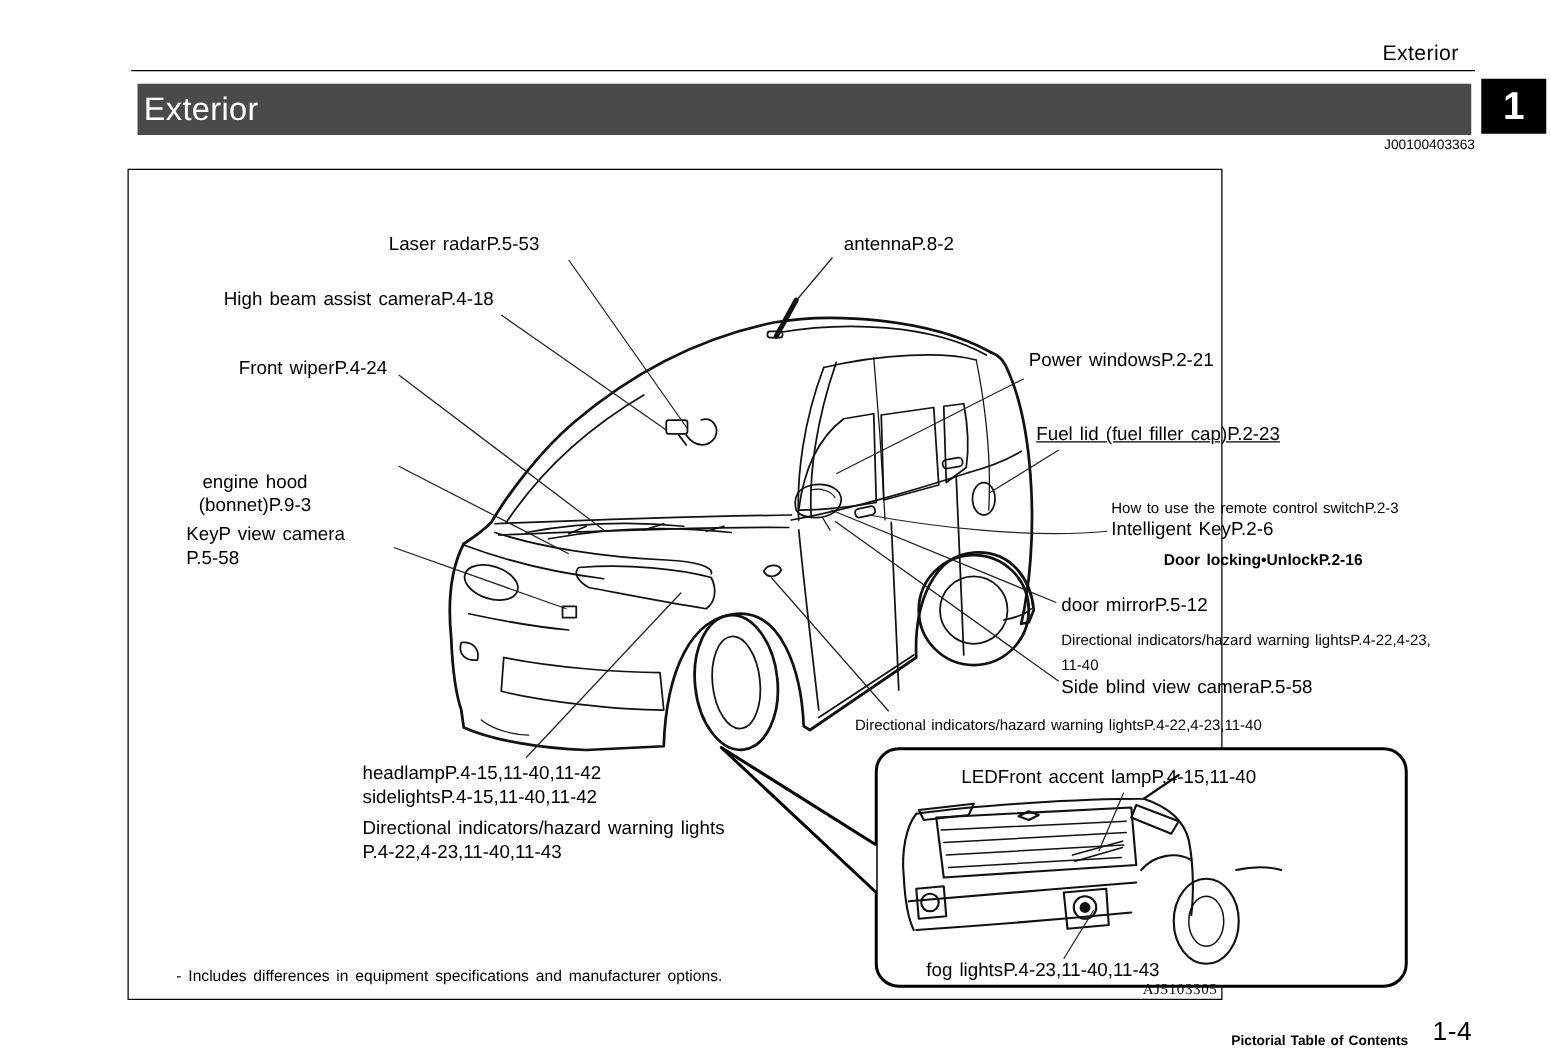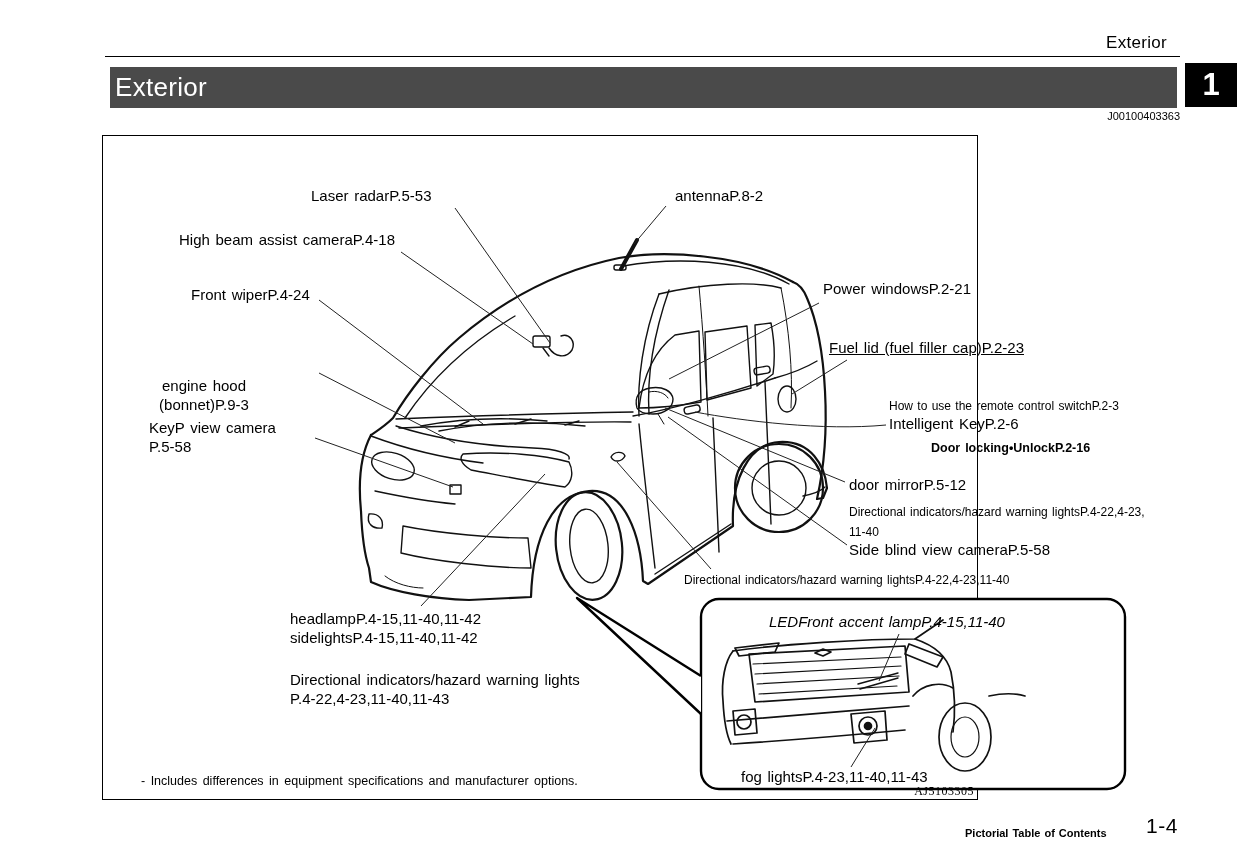--- a/index.html
+++ b/index.html
@@ -19,21 +19,21 @@
   .frame{position:absolute;left:102px;top:135px;width:876px;height:665px;
     border:1.5px solid #000;box-sizing:border-box;}
   .frame svg{position:absolute;left:0;top:0;}
   .lbl{position:absolute;font-size:15px;white-space:nowrap;word-spacing:1.5px;line-height:19px;}
   .lbl.sm{font-size:12px;word-spacing:1px;line-height:19px;}
   .lbl.semib{font-weight:600;font-size:12.5px;}
   .center{text-align:center;margin-top:48px;}
   .figure-code{position:absolute;right:3px;top:648px;font-family:"Liberation Serif","DejaVu Serif",serif;
     font-size:12px;letter-spacing:.5px;}
   .note{position:absolute;left:6px;top:638px;font-size:12.5px;word-spacing:2px;white-space:nowrap;margin-left:32px;}
-  .footer-label{position:absolute;left:965px;top:827px;font-size:11px;font-weight:bold;word-spacing:1px;}
+  .footer-label{position:absolute;left:985px;top:827px;font-size:11px;font-weight:bold;word-spacing:1px;}
   .footer-page{position:absolute;left:1146px;top:814px;font-size:21px;letter-spacing:.5px;}
   .blk{display:block;}
 </style>
 </head>
 <body>
 
 <div class="eyebrow">Exterior</div>
 <div class="top-rule"></div>
 <div class="header-bar">
   <div class="t">Exterior</div>
@@ -192,25 +192,25 @@
   <div class="lbl" style="left:746px;top:339px;">door mirrorP.5-12</div>
   <div class="lbl sm" style="left:746px;top:366px;line-height:20px;">
     <span class="blk">Directional indicators/hazard warning lightsP.4-22,4-23,</span>
     <span class="blk">11-40</span>
   </div>
   <div class="lbl" style="left:746px;top:404px;">Side blind view cameraP.5-58</div>
   <div class="lbl sm" style="left:581px;top:435px;">Directional indicators/hazard warning lightsP.4-22,4-23,11-40</div>
   <div class="lbl" style="left:187px;top:473px;">
     <span class="blk">headlampP.4-15,11-40,11-42</span>
     <span class="blk">sidelightsP.4-15,11-40,11-42</span>
-    <span class="blk xs" style="margin-top:23px;">Directional indicators/hazard warning lights</span>
+    <span class="blk xs" style="margin-top:6px;">Directional indicators/hazard warning lights</span>
     <span class="blk">P.4-22,4-23,11-40,11-43</span>
   </div>
 
-  <div class="lbl" style="left:666px;top:476px;font-style:italic;">LEDFront accent lampP.4-15,11-40</div>
+  <div class="lbl" style="left:666px;top:476px;">LEDFront accent lampP.4-15,11-40</div>
   <div class="lbl" style="left:638px;top:631px;">fog lightsP.4-23,11-40,11-43</div>
 
   <div class="note">- Includes differences in equipment specifications and manufacturer options.</div>
   <div class="figure-code">AJ5103305</div>
 </div>
 
 <div class="footer-label">Pictorial Table of Contents</div>
 <div class="footer-page">1-4</div>
 
 </body></html>

